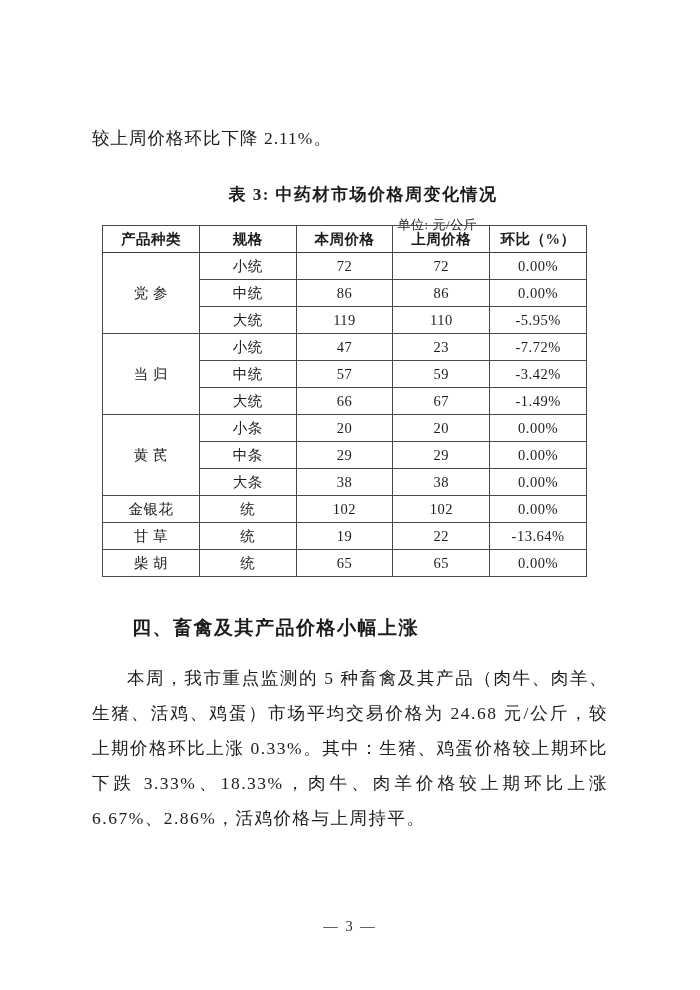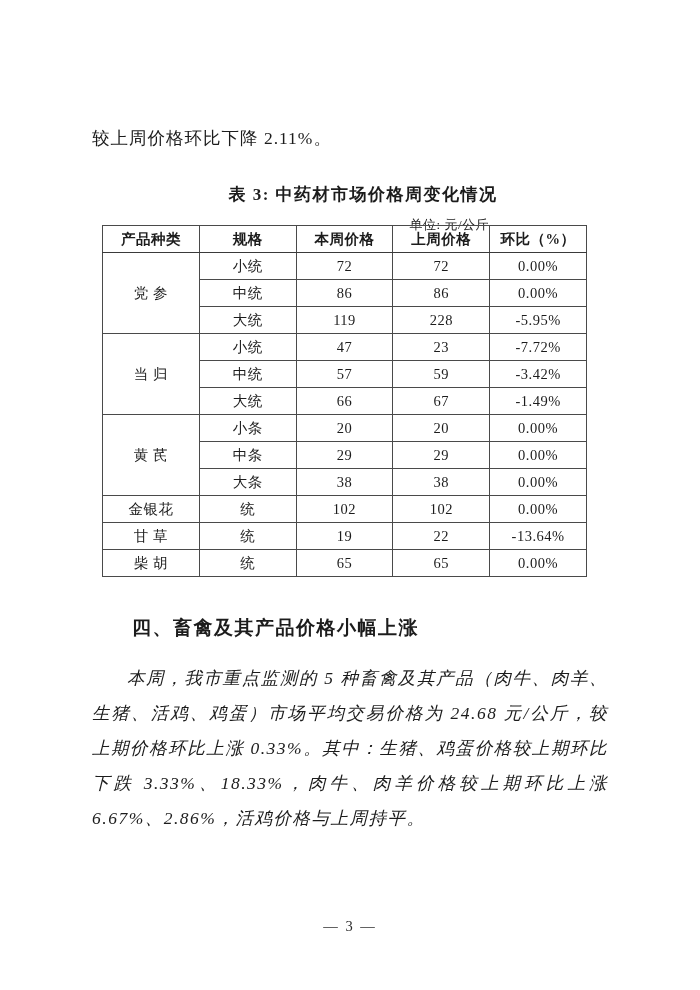--- a/index.html
+++ b/index.html
@@ -4,21 +4,20 @@
 <style>
   html, body { margin: 0; padding: 0; background: #ffffff; }
   .page {
     position: relative;
     width: 608px;
     height: 990px;
     background: #ffffff;
     color: #1c1c1c;
     font-family: "Liberation Serif", "DejaVu Serif", serif;
     overflow: hidden;
-    padding-left: 12px;
   }
   .intro-line {
     position: absolute;
     left: 92px;
     top: 126px;
     margin: 0;
     font-size: 17.5px;
     letter-spacing: 1px;
     line-height: 24px;
   }
@@ -79,21 +78,20 @@
     position: absolute;
     left: 92px;
     top: 661px;
     width: 516px;
     margin: 0;
     font-size: 17.5px;
     line-height: 35px;
     letter-spacing: 1.5px;
     text-align: justify;
     text-indent: 2em;
-    font-style: italic;
   }
   .page-number {
     position: absolute;
     left: 0;
     top: 918px;
     width: 700px;
     text-align: center;
     font-size: 14.5px;
     letter-spacing: 2px;
     color: #2a2a2a;
@@ -130,21 +128,21 @@
         </tr>
         <tr>
           <td>中统</td>
           <td>86</td>
           <td>86</td>
           <td>0.00%</td>
         </tr>
         <tr>
           <td>大统</td>
           <td>119</td>
-          <td>228</td>
+          <td>110</td>
           <td>-5.95%</td>
         </tr>
         <tr>
           <td rowspan="3">当 归</td>
           <td>小统</td>
           <td>47</td>
           <td>23</td>
           <td>-7.72%</td>
         </tr>
         <tr>

